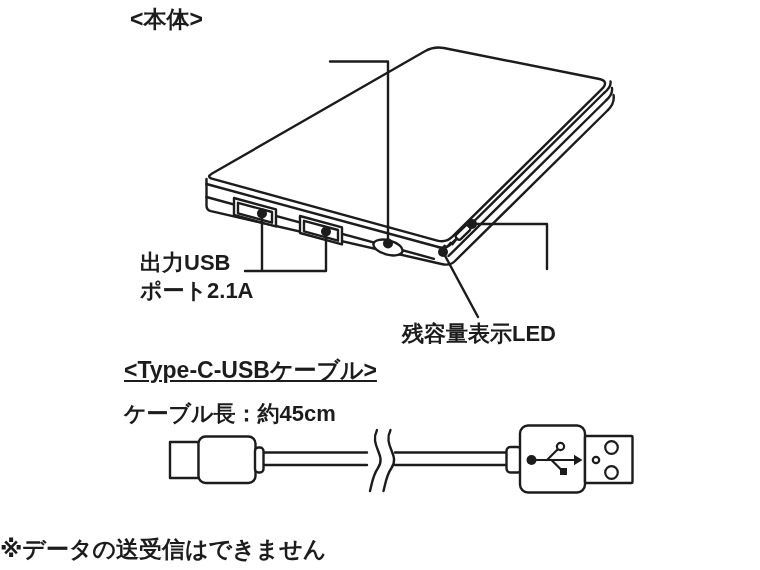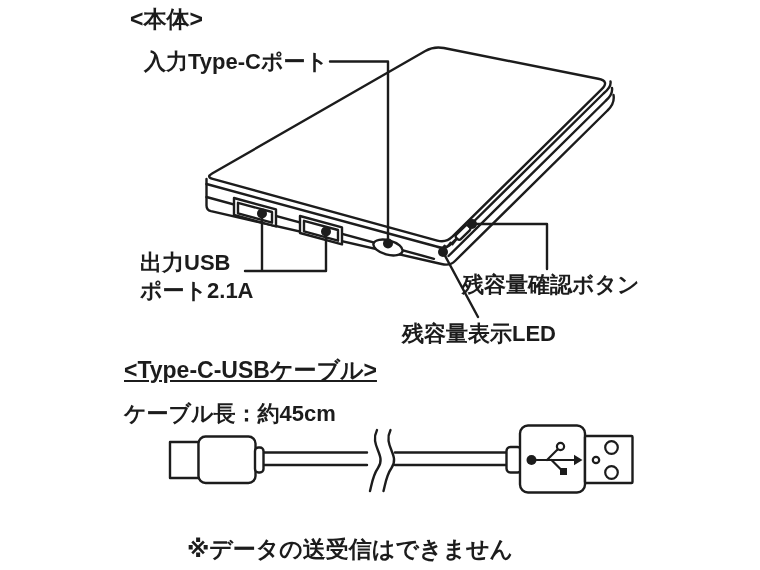--- a/index.html
+++ b/index.html
@@ -16,21 +16,20 @@
     position:absolute;
     color:#1c1c1c;
     font-weight:600;
     white-space:nowrap;
     line-height:1.27;
   }
   .fs23{font-size:23px;}
   .fs22{font-size:22px;}
   .note{
     position:absolute;left:0;right:0;
-    text-align:center;
     font-size:23px;font-weight:700;color:#1c1c1c;
   }
 </style>
 </head>
 <body>
 
 <div class="stage">
 
   <svg class="art" width="760" height="570" viewBox="0 0 760 570" fill="none" stroke="#1c1c1c" stroke-width="2.4" stroke-linecap="round" stroke-linejoin="round">
 
@@ -118,28 +117,26 @@
           <circle cx="560.5" cy="446.5" r="3.6"></circle>
           <path d="M 551.5,460 L 561,469.5"></path>
           <rect x="560" y="468" width="7" height="7" fill="#1c1c1c" stroke="none"></rect>
         </g>
       </g>
     </g>
   </svg>
 
   <div class="lbl fs23" style="left:130px;top:5px;">&lt;本体&gt;</div>
 
-  <div class="lbl fs22" style="left:144px;top:48px;">入力Type-Cポート</div>
 
   <div class="lbl fs22" style="left:140px;top:249px;">
     <div>出力USB</div>
     <div>ポート2.1A</div>
   </div>
 
-  <div class="lbl fs22" style="left:462px;top:271px;">残容量確認ボタン</div>
 
   <div class="lbl fs22" style="left:402px;top:320px;">残容量表示LED</div>
 
   <div class="lbl fs23" style="left:124px;top:356px;text-decoration:underline;">&lt;Type-C-USBケーブル&gt;</div>
 
   <div class="lbl fs22" style="left:124px;top:392px;margin-top:8px;">ケーブル長：約45cm</div>
 
 
 
   <div class="note" style="top:534px;">※データの送受信はできません</div>

